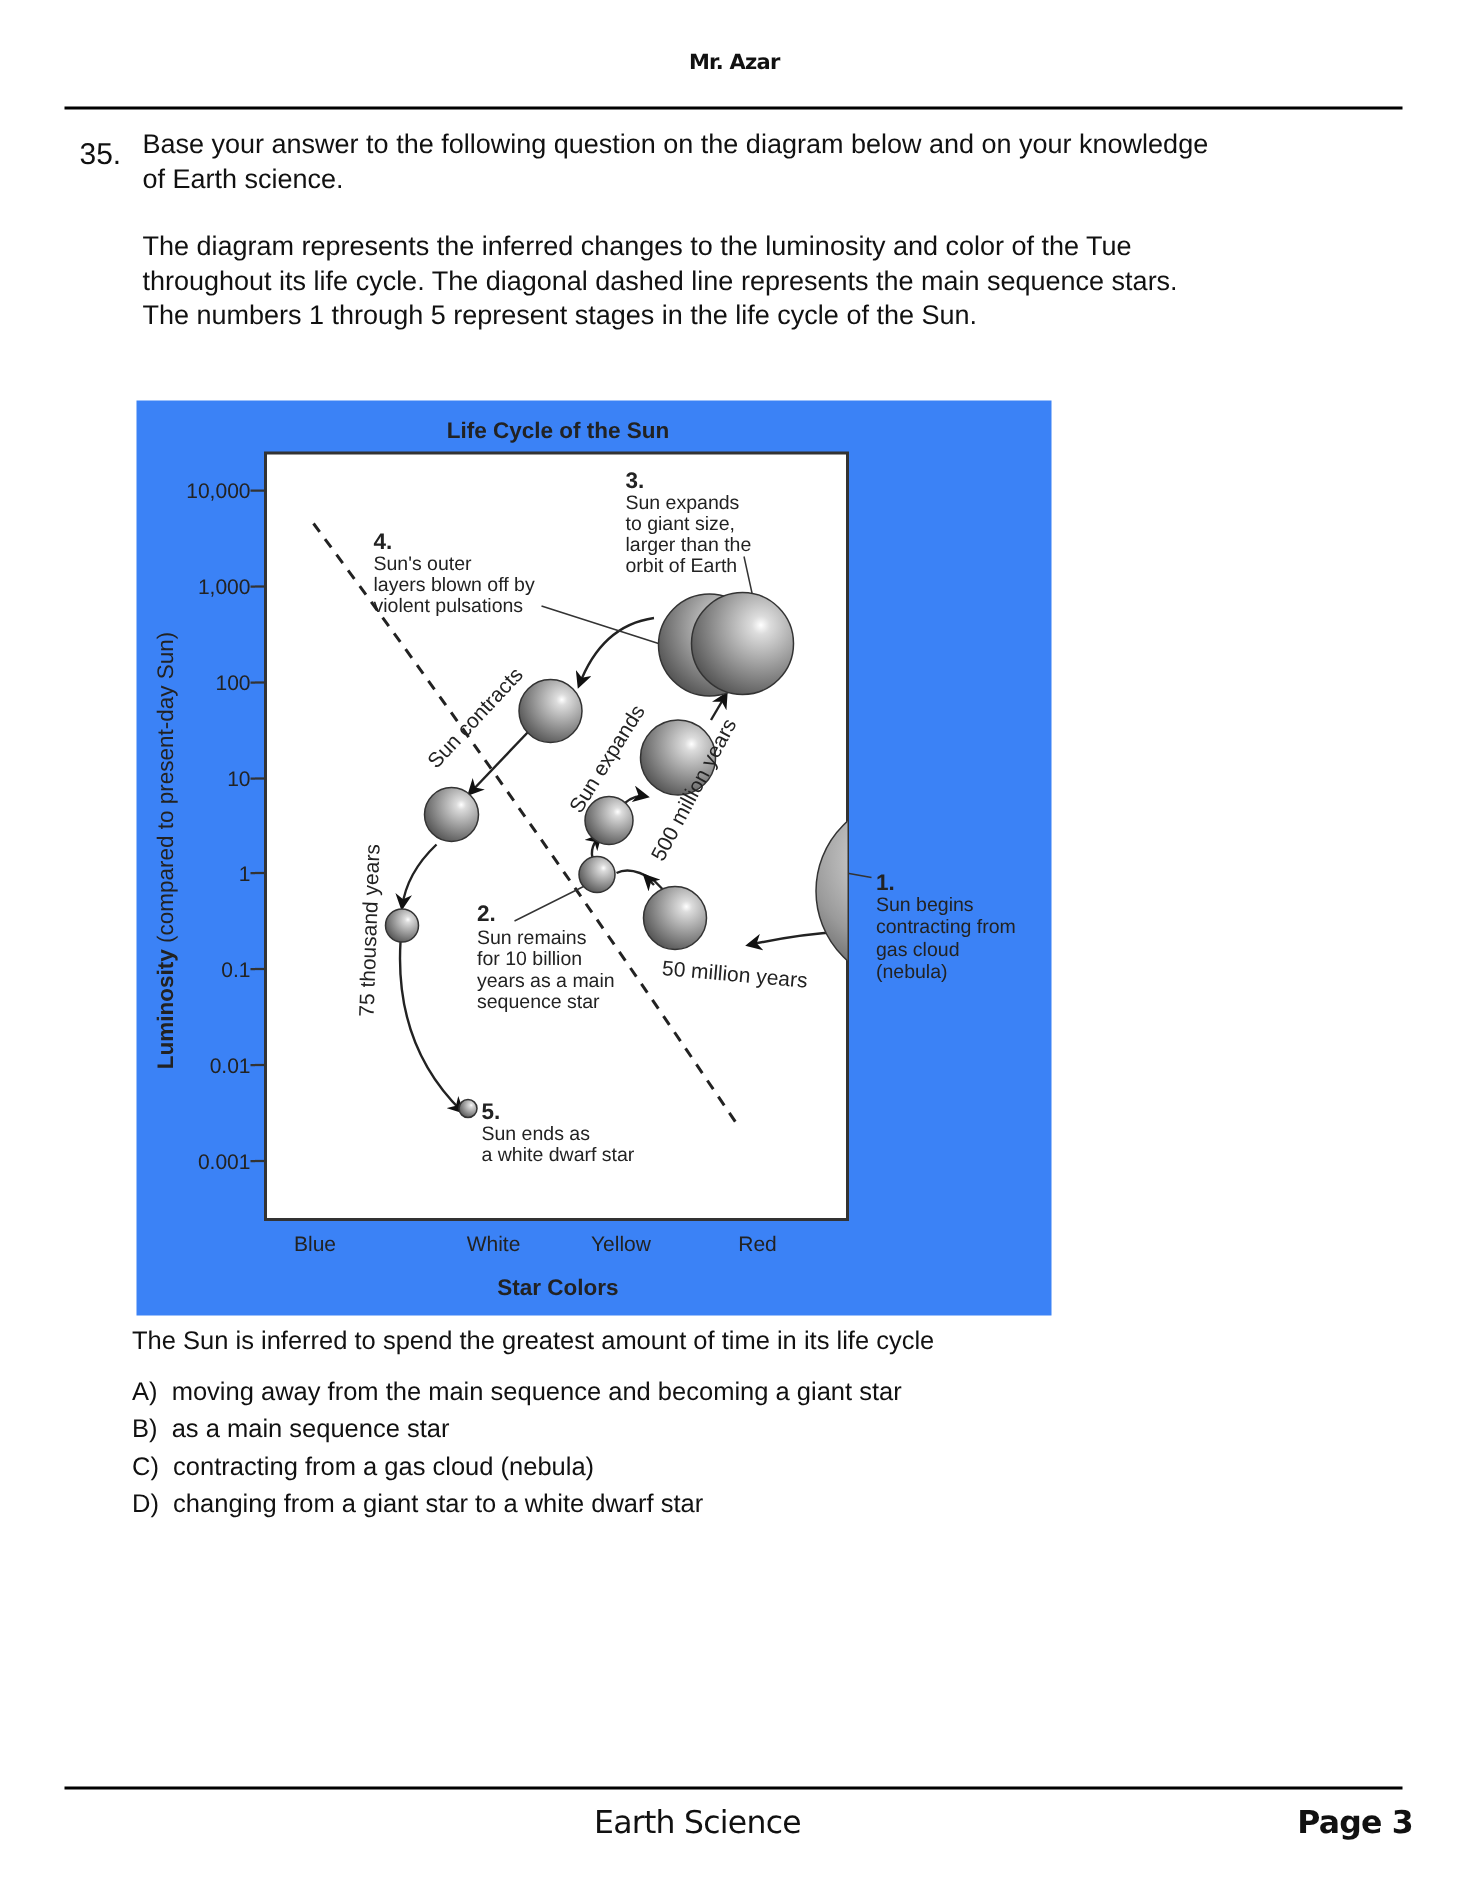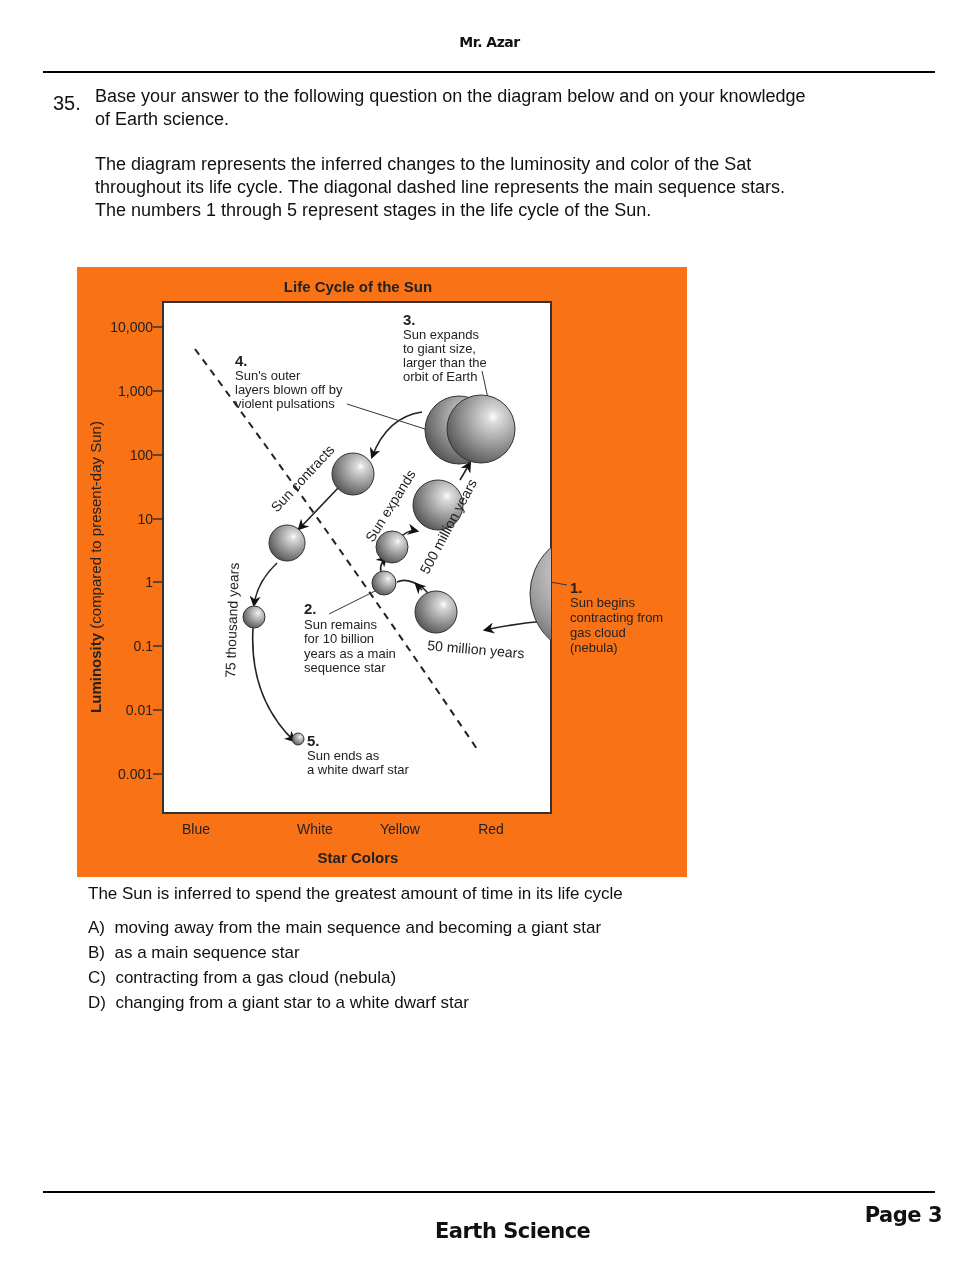--- a/index.html
+++ b/index.html
@@ -3,40 +3,40 @@
 <meta charset="utf-8">
 <style>
   html, body { margin: 0; padding: 0; background: #ffffff; }
   body { width: 979px; height: 1266px; position: relative; overflow: hidden;
          font-family: "Liberation Sans", sans-serif; color: #111; }
   .hdr-title { position: absolute; top: 34px; left: 0; width: 979px; text-align: center;
                font-family: "DejaVu Sans", sans-serif; font-weight: bold; font-size: 14px; letter-spacing: -0.5px; }
   .rule { position: absolute; left: 43px; width: 892px; height: 2px; background: #000; }
   .q-num { position: absolute; left: 53px; top: 92px; font-size: 20px; }
   .q-text { position: absolute; left: 95px; font-size: 18px; line-height: 23px; width: 780px; }
-  .figure { position: absolute; left: 77px; top: 267px; width: 610px; height: 610px; background: #f97316; }
+  .figure { position: absolute; left: 91px; top: 267px; width: 610px; height: 610px; background: #3b82f6; }
   .figure svg { position: absolute; left: 0; top: 0; }
   .stem { position: absolute; left: 88px; top: 884px; font-size: 17px; }
   .choice { position: absolute; left: 88px; font-size: 17px; }
-  .ftr-subject { position: absolute; top: 1203px; left: 435px; font-family: "DejaVu Sans", sans-serif;
-                 font-weight: bold; font-size: 21px; letter-spacing: -0.5px; margin-top: 16px; }
+  .ftr-subject { position: absolute; top: 1203px; left: 396px; font-family: "DejaVu Sans", sans-serif;
+                 font-weight: normal; font-size: 21px; letter-spacing: -0.5px; }
   .ftr-page { position: absolute; top: 1203px; right: 37px; font-family: "DejaVu Sans", sans-serif;
               font-weight: bold; font-size: 21px; letter-spacing: -0.5px; }
   svg text { font-family: "Liberation Sans", sans-serif; fill: #222; }
 </style>
 </head>
 <body>
 
 <div class="hdr-title">Mr. Azar</div>
 <div class="rule" style="top:71px"></div>
 
 <div class="q-num">35.</div>
 <div class="q-text" style="top:85px">Base your answer to the following question on the diagram below and on your knowledge</div>
 <div class="q-text" style="top:108px">of Earth science.</div>
-<div class="q-text" style="top:153px">The diagram represents the inferred changes to the luminosity and color of the Sat</div>
+<div class="q-text" style="top:153px">The diagram represents the inferred changes to the luminosity and color of the Tue</div>
 <div class="q-text" style="top:176px">throughout its life cycle. The diagonal dashed line represents the main sequence stars.</div>
 <div class="q-text" style="top:199px">The numbers 1 through 5 represent stages in the life cycle of the Sun.</div>
 
 <div class="figure">
   <svg width="610" height="610" viewBox="0 0 610 610">
     <defs>
       <radialGradient id="sphere" cx="0.68" cy="0.32" r="0.75">
         <stop offset="0" stop-color="#ffffff"></stop>
         <stop offset="0.12" stop-color="#dcdcdc"></stop>
         <stop offset="0.55" stop-color="#9a9a9a"></stop>

